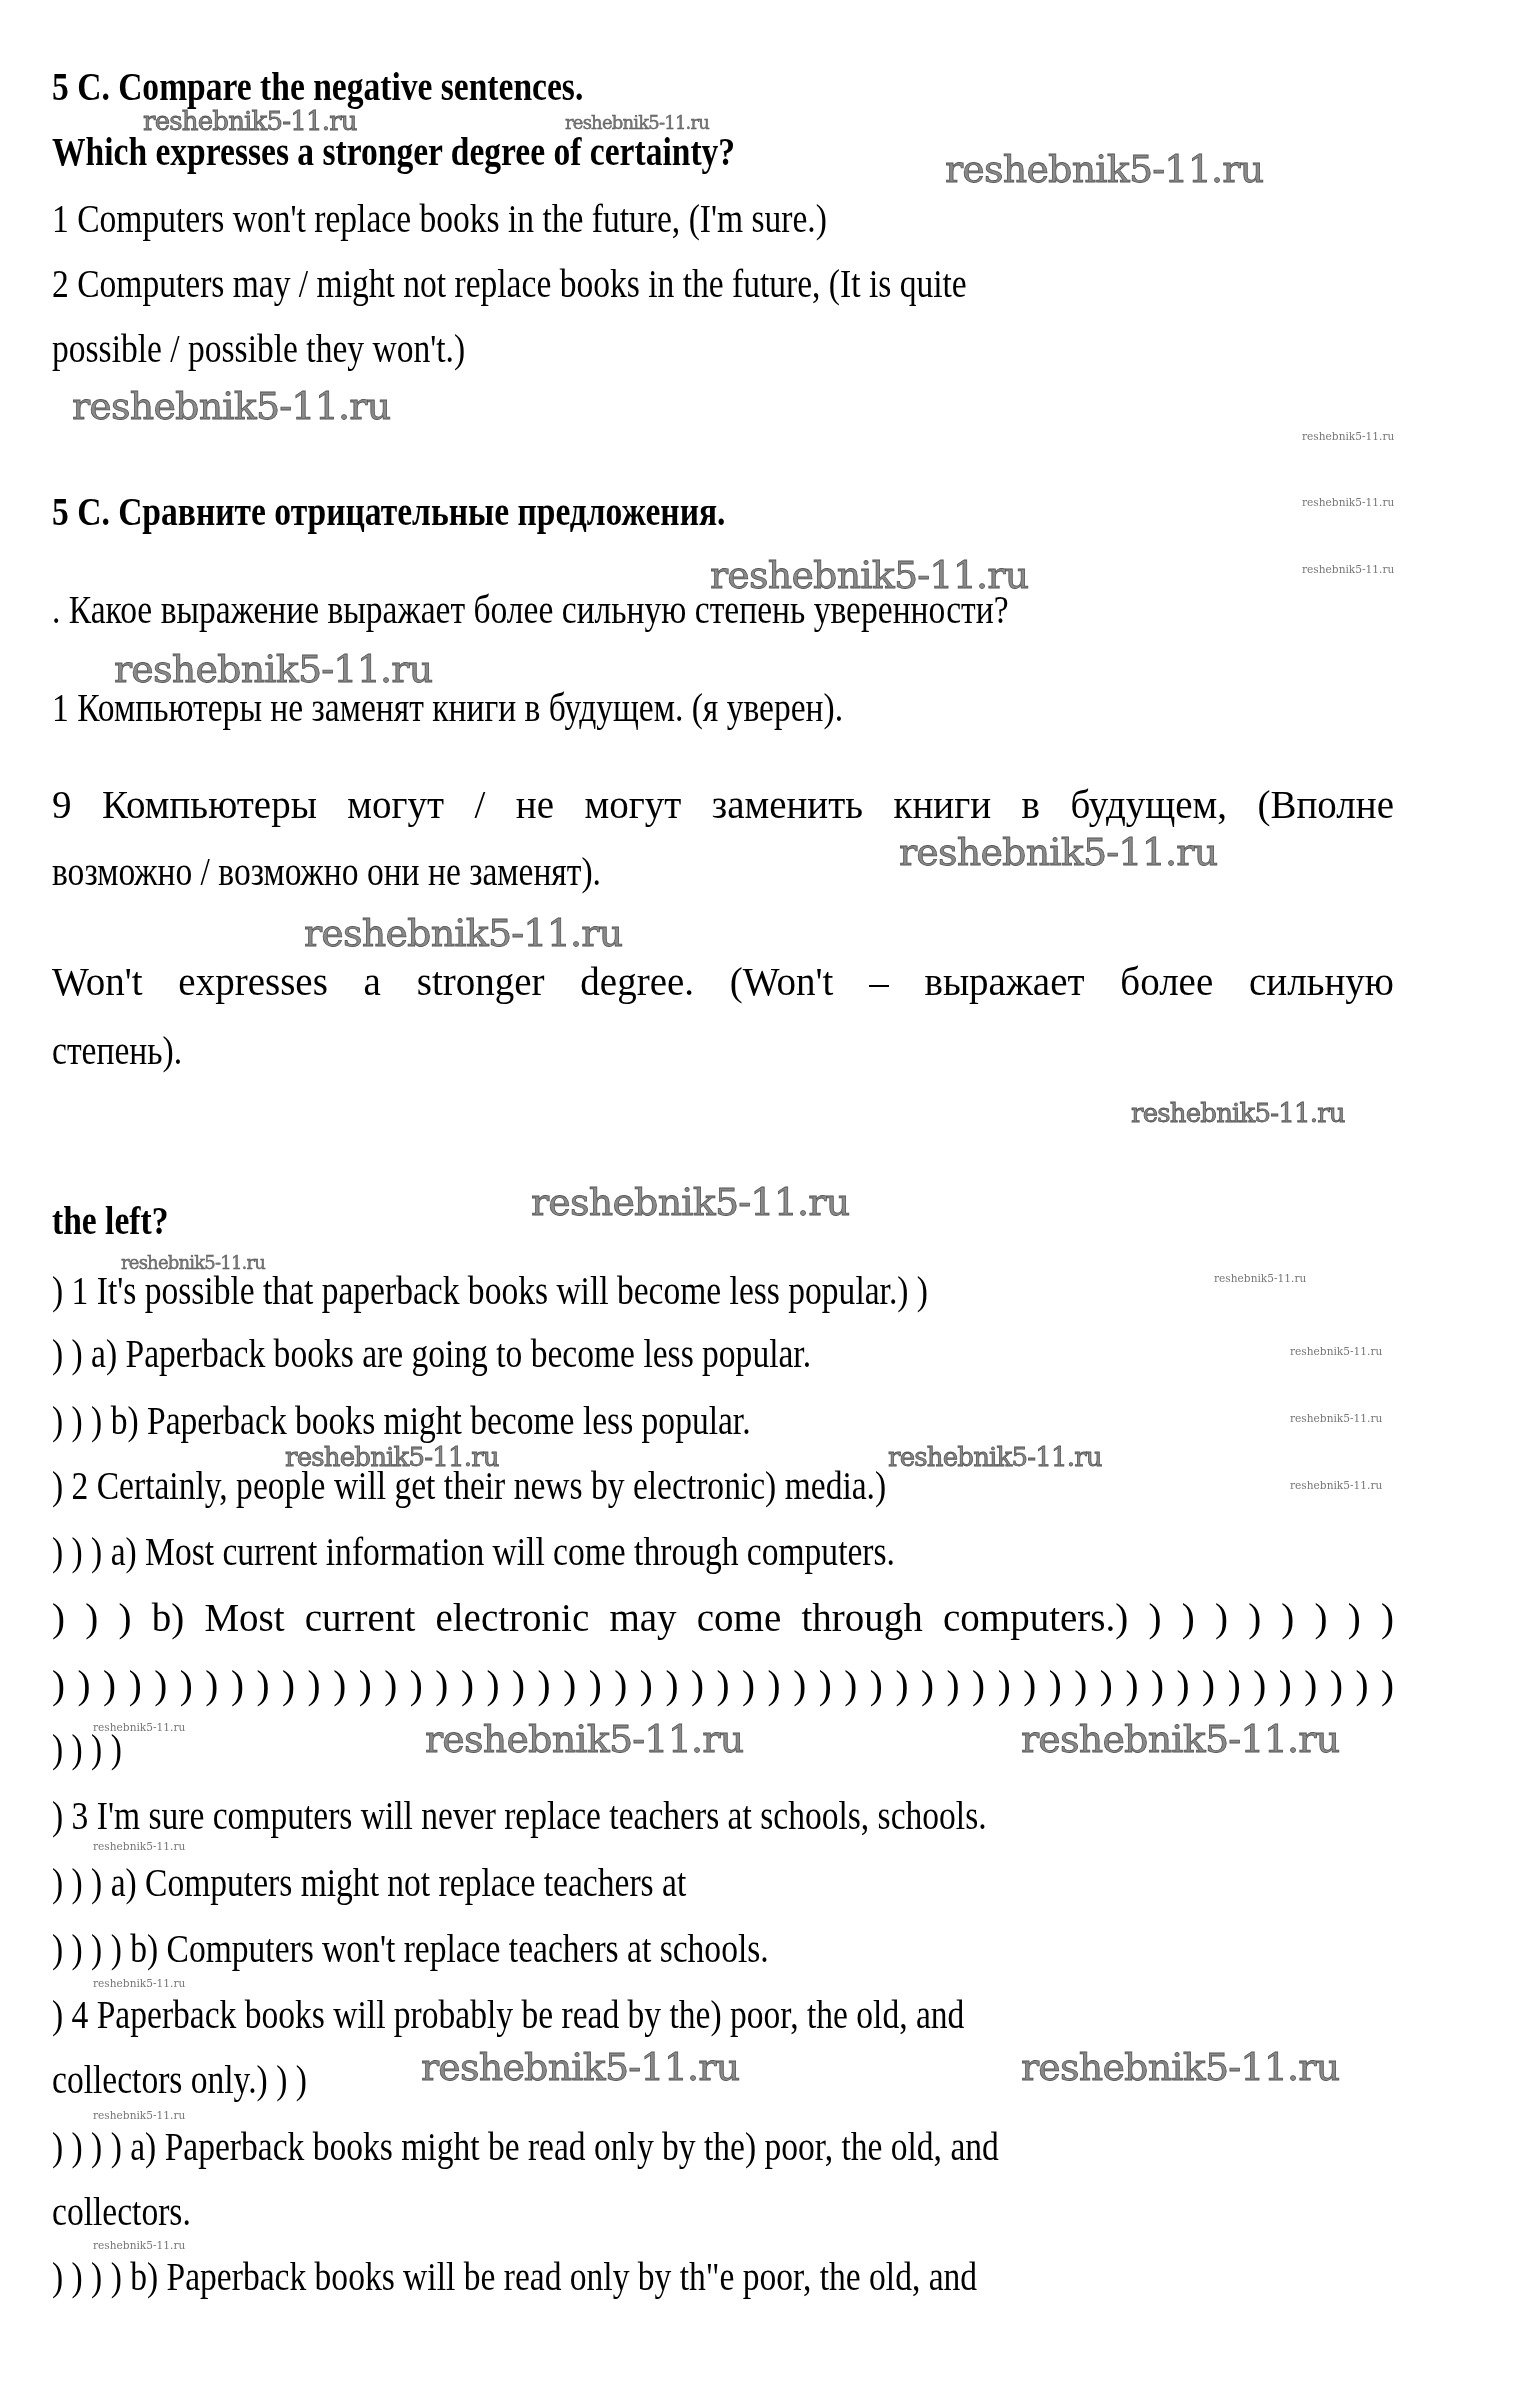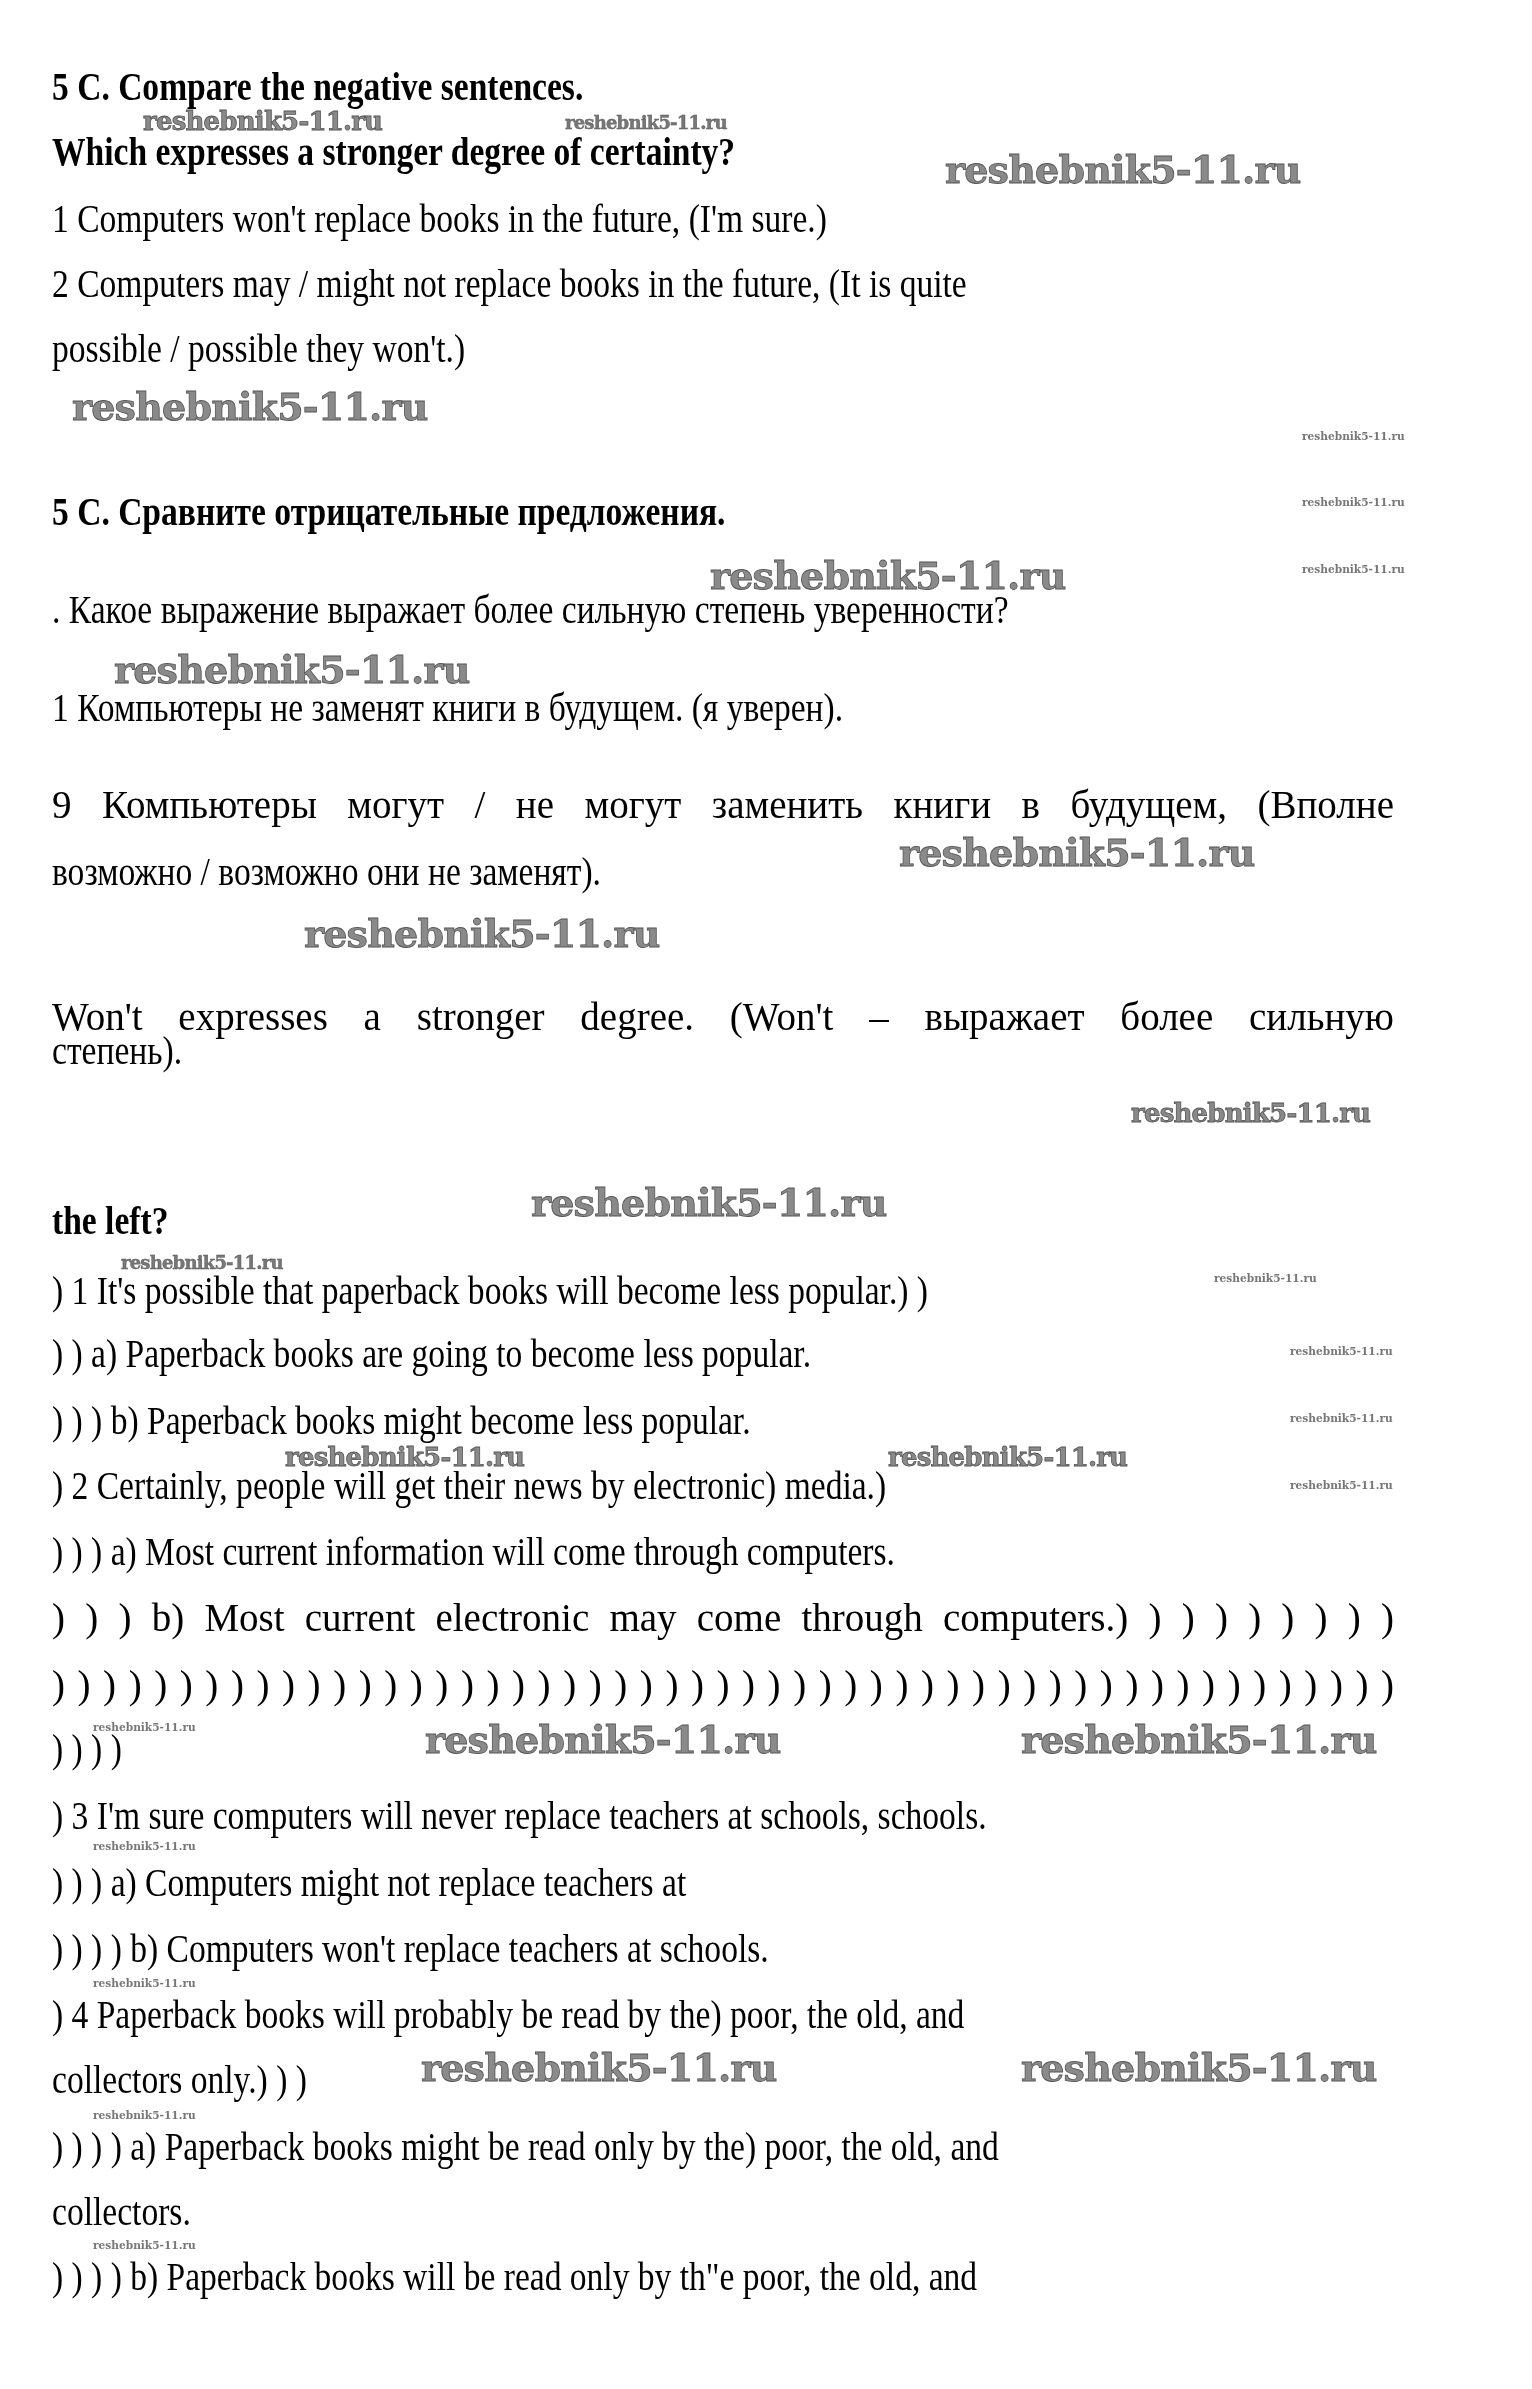--- a/index.html
+++ b/index.html
@@ -7,21 +7,21 @@
   .page { position:absolute; left:0; top:0; width:1532px; height:2389px; background:#ffffff; }
   .line {
     position:absolute; left:52px; white-space:nowrap;
     font-family:"Liberation Serif", serif; font-size:39px; line-height:46px; color:#000;
     transform-origin:left top;
   }
   .bold { font-weight:bold; }
   .just { width:1342px; text-align:justify; text-align-last:justify; white-space:normal; }
   .wm {
     position:absolute; white-space:nowrap;
-    font-family:"DejaVu Serif", serif; font-weight:bold; color:#8a8a8a;
+    font-family:"DejaVu Serif", serif; font-weight:normal; color:#8a8a8a;
     -webkit-text-stroke:0.8px #555; letter-spacing:-0.8px;
   }
   .wm.lg { font-size:38px; }
   .wm.md { font-size:26px; }
   .wm.sm { font-size:18px; color:#777; -webkit-text-stroke:0.4px #555; }
   .wm.xs { font-size:10.6px; color:#777; -webkit-text-stroke:0; letter-spacing:0; }
 </style>
 </head>
 <body>
 
@@ -31,21 +31,21 @@
   <div class="line bold" style="top: 129px; transform: scaleX(0.86);">Which expresses a stronger degree of certainty?</div>
   <div class="line" style="top: 196px; transform: scaleX(0.86);">1 Computers won't replace books in the future, (I'm sure.)</div>
   <div class="line" style="top: 261px; transform: scaleX(0.86);">2 Computers may / might not replace books in the future, (It is quite</div>
   <div class="line" style="top: 326px; transform: scaleX(0.86);">possible / possible they won't.)</div>
 
   <div class="line bold" style="top: 489px; transform: scaleX(0.86);">5 C. Сравните отрицательные предложения.</div>
   <div class="line" style="top: 587px; transform: scaleX(0.86);">. Какое выражение выражает более сильную степень уверенности?</div>
   <div class="line" style="top: 685px; transform: scaleX(0.86);">1 Компьютеры не заменят книги в будущем. (я уверен).</div>
   <div class="line just" style="top:782px">9 Компьютеры могут / не могут заменить книги в будущем, (Вполне</div>
   <div class="line" style="top: 849px; transform: scaleX(0.86);">возможно / возможно они не заменят).</div>
-  <div class="line just" style="top:994px">Won't expresses a stronger degree. (Won't – выражает более сильную</div>
+  <div class="line just" style="top:959px">Won't expresses a stronger degree. (Won't – выражает более сильную</div>
   <div class="line" style="top: 1028px; transform: scaleX(0.86);">степень).</div>
 
   <div class="line bold" style="top: 1198px; transform: scaleX(0.86);">the left?</div>
 
   <div class="line" style="top: 1268px; transform: scaleX(0.86);">) 1 It's possible that paperback books will become less popular.) )</div>
   <div class="line" style="top: 1331px; transform: scaleX(0.86);">) ) a) Paperback books are going to become less popular.</div>
   <div class="line" style="top: 1398px; transform: scaleX(0.86);">) ) ) b) Paperback books might become less popular.</div>
   <div class="line" style="top: 1463px; transform: scaleX(0.86);">) 2 Certainly, people will get their news by electronic) media.)</div>
   <div class="line" style="top: 1529px; transform: scaleX(0.86);">) ) ) a) Most current information will come through computers.</div>
   <div class="line just" style="top:1595px">) ) ) b) Most current electronic may come through computers.) ) ) ) ) ) ) ) )</div>

